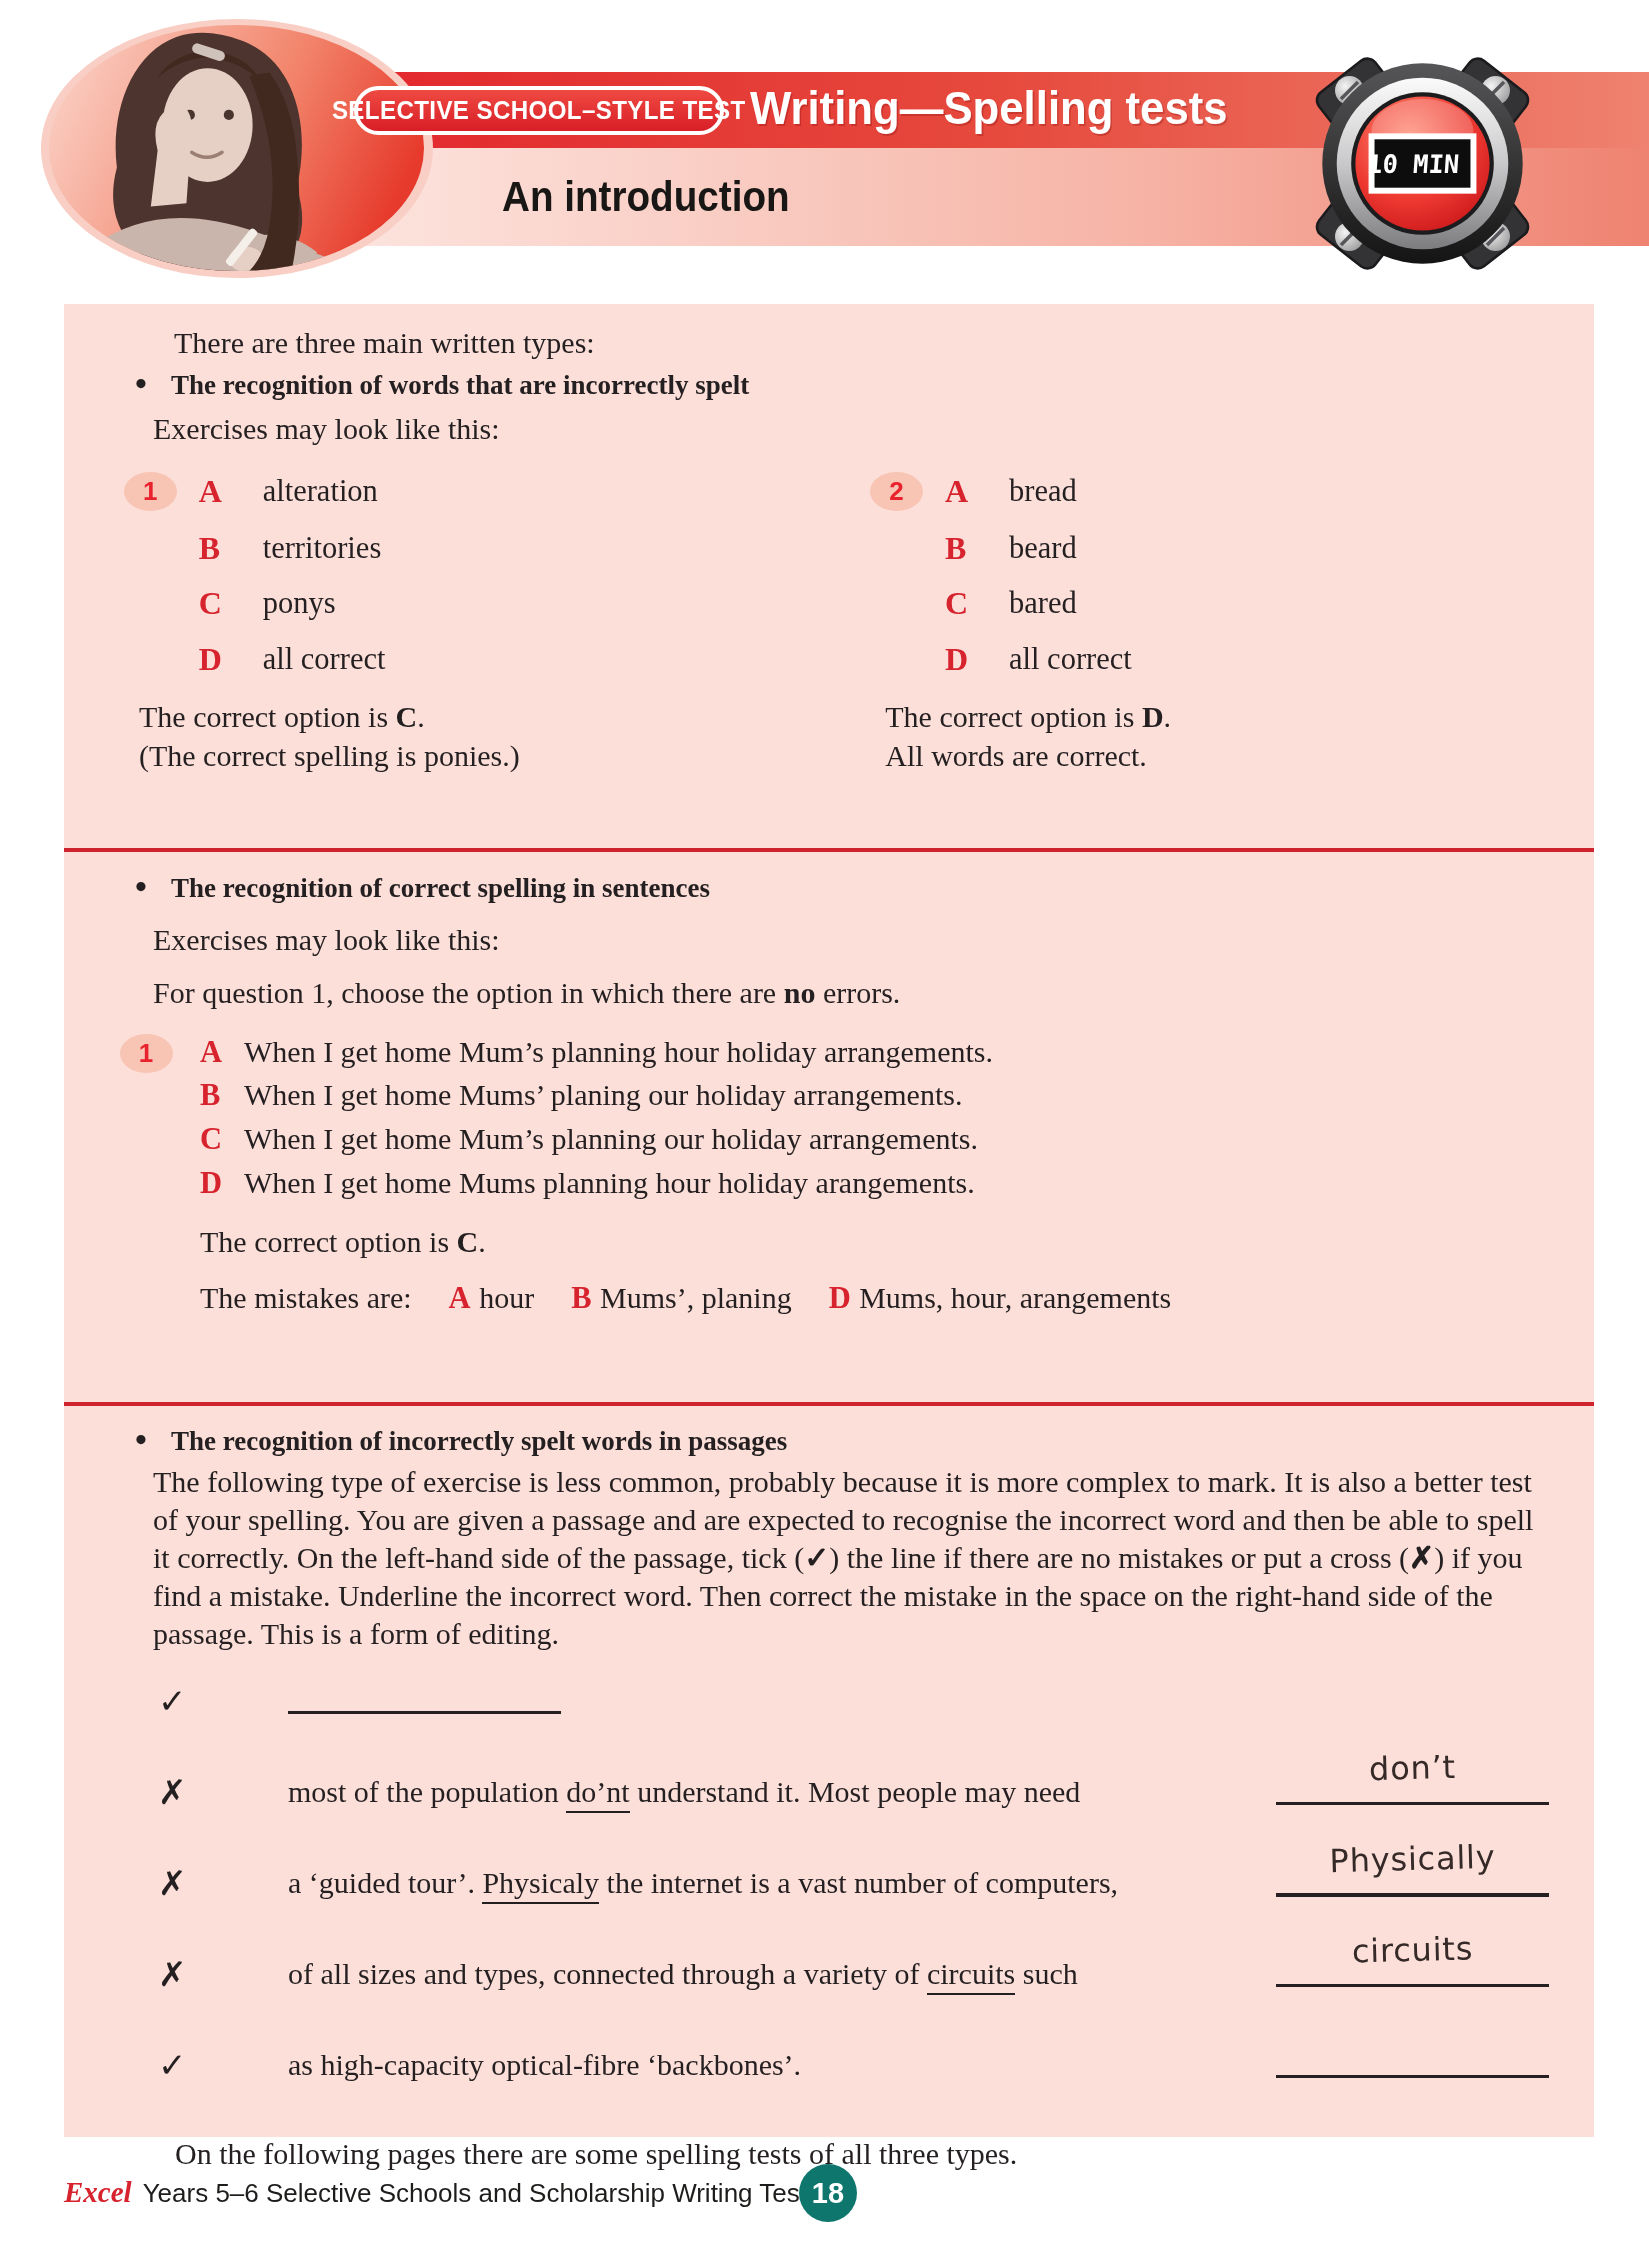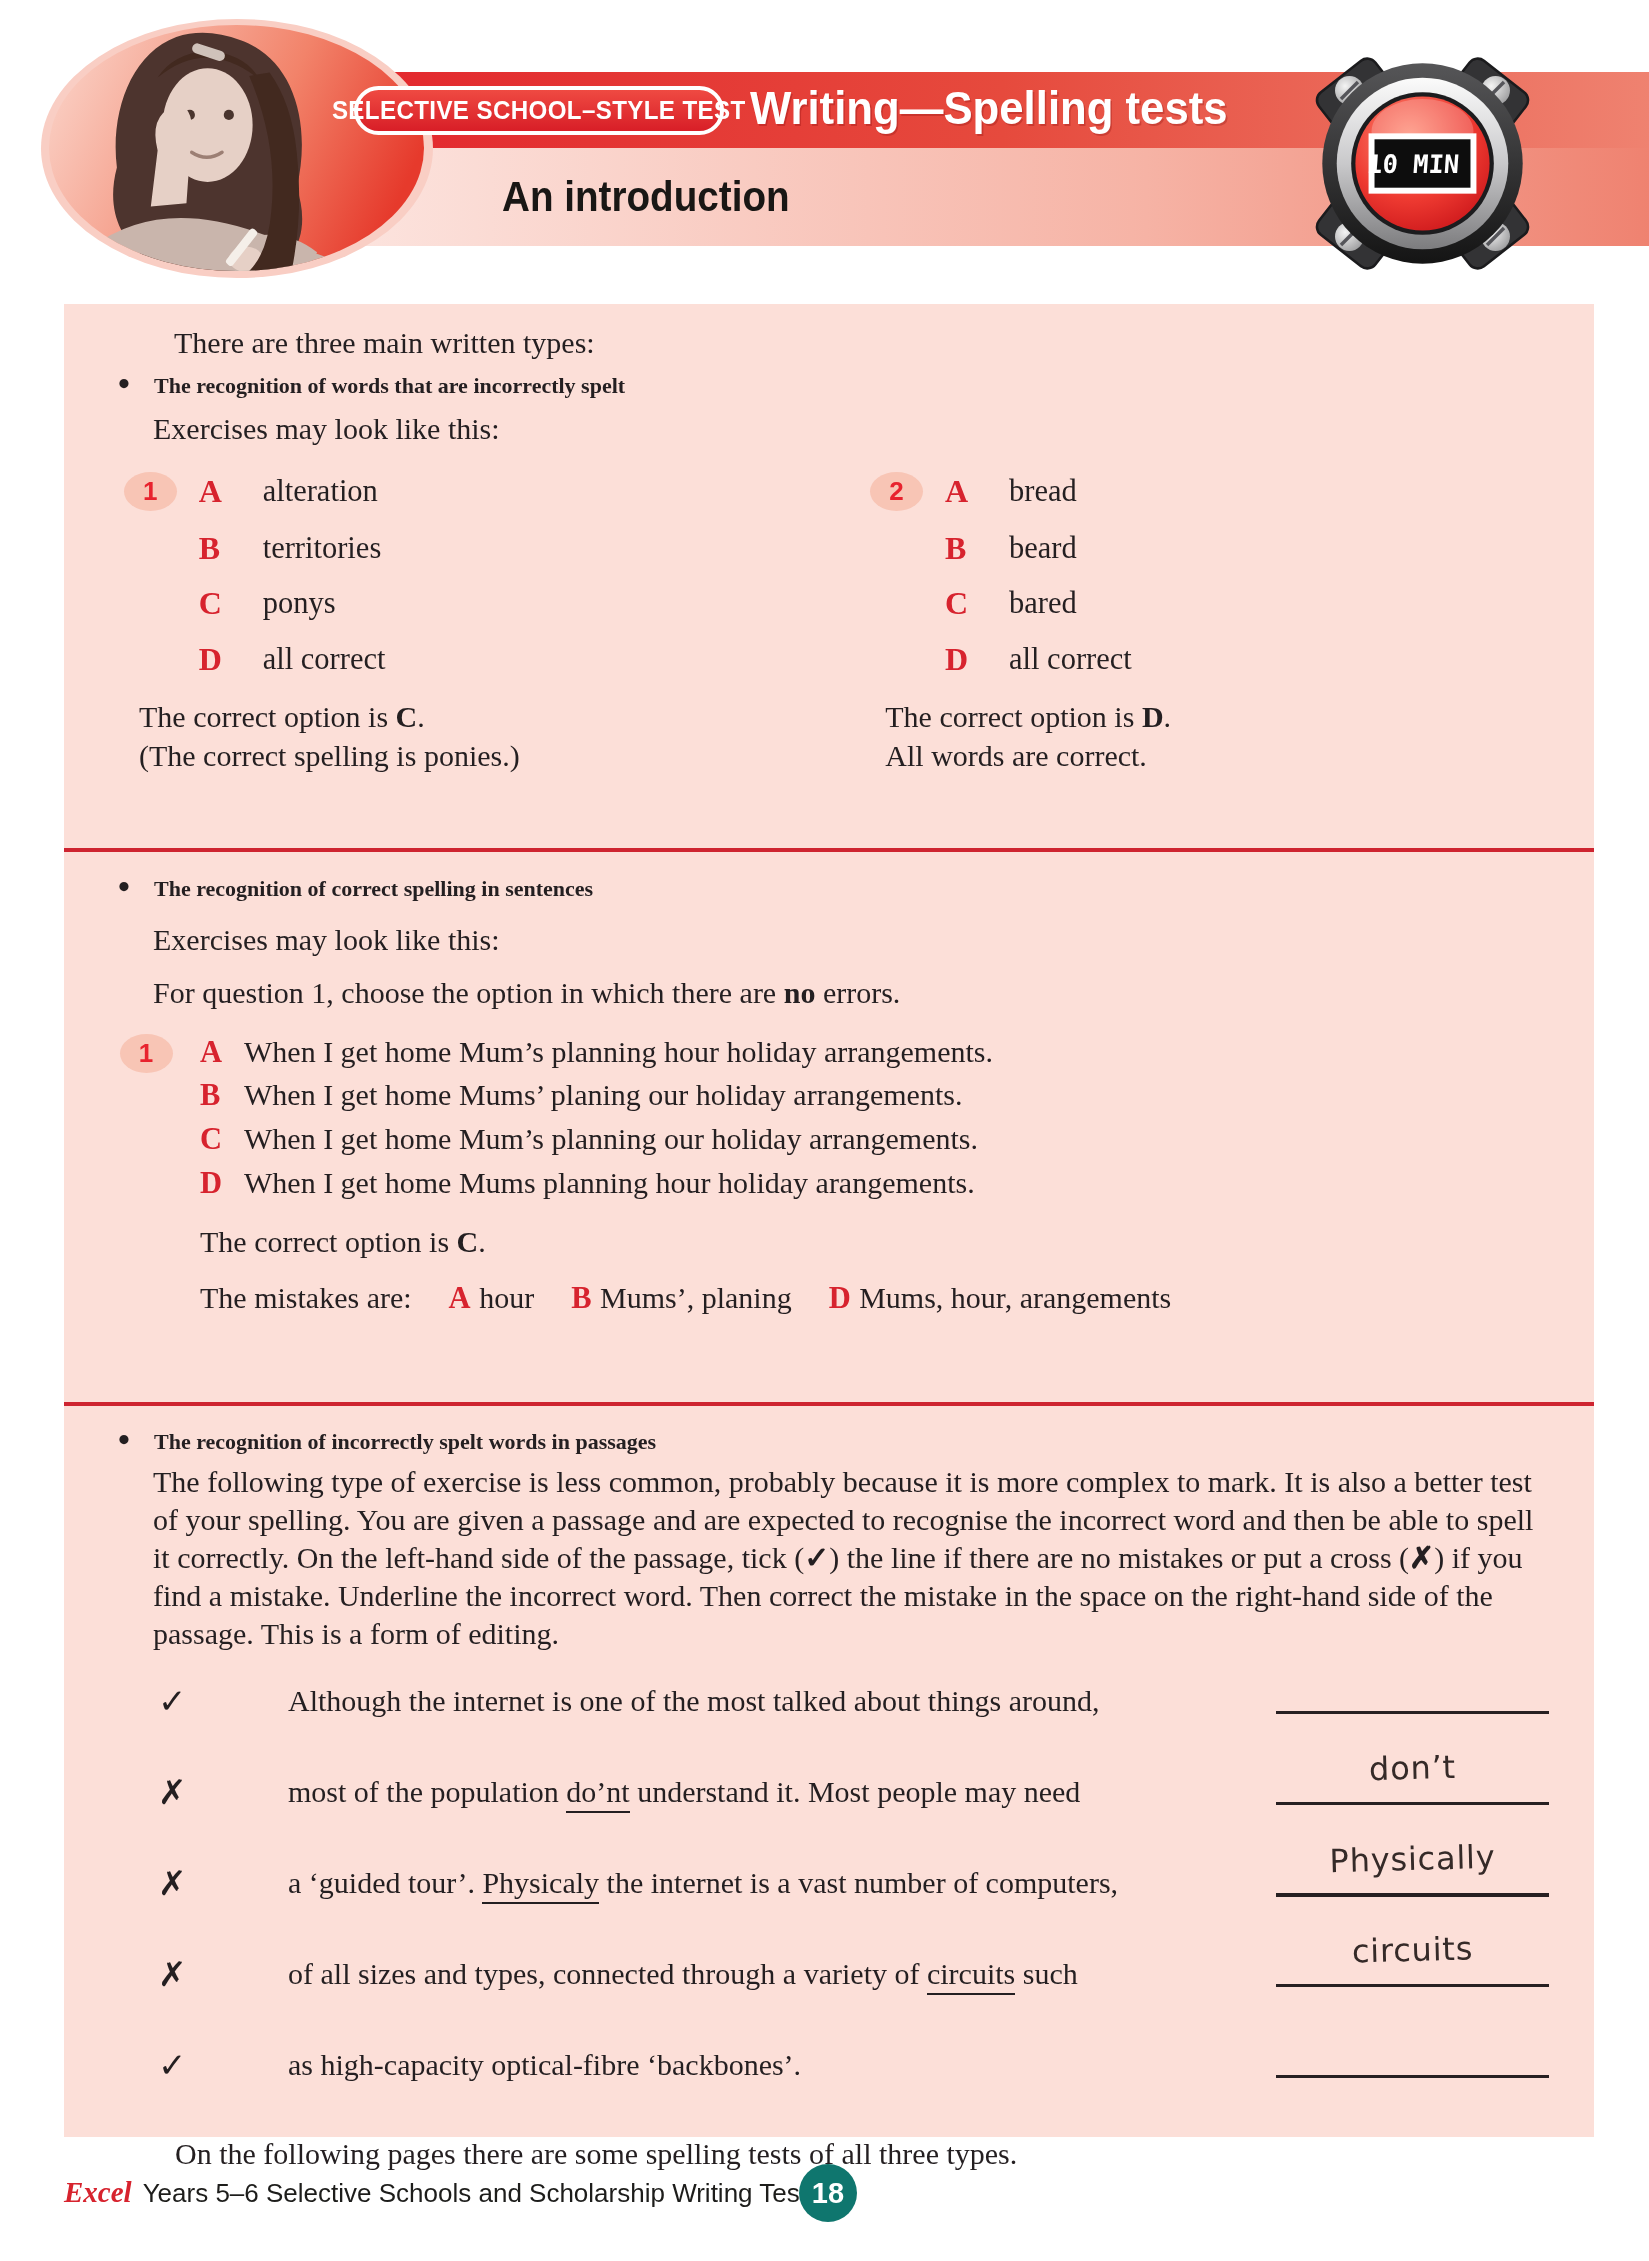--- a/index.html
+++ b/index.html
@@ -30,21 +30,21 @@
 
   
   .panel{position:absolute;left:64px;top:304px;width:1530px;height:1833px;background:#fcdfd8;z-index:2;}
   .divider{position:absolute;left:0;width:100%;height:4.2px;background:#ce2430;}
   .div1{top:544px;} .div2{top:1098px;}
   .body-text{font-size:30px;line-height:38px;color:#241f21;}
   .bold{font-weight:bold;}
   .intro{position:absolute;left:110px;top:20.3px;}
   .section{position:absolute;left:47px;right:51px;}
   .s1{top:63px;} .s2{top:566px;} .s3{top:1119px;}
-  .sec-head{font-size:22px;line-height:37px;font-weight:bold;margin-left:43px;position:relative;}
+  .sec-head{font-size:27px;line-height:37px;font-weight:bold;margin-left:60px;position:relative;}
   .sec-head::before{content:"\2022";position:absolute;left:-36px;top:-1.7px;font-size:34px;}
   .lead{margin-left:42px;margin-top:6px;}
   .instr{margin-left:42px;margin-top:14.4px;}
   .para{margin-left:42px;margin-top:3.4px;width:1340px;}
   .para3{margin-left:42px;margin-top:3.4px;width:1403px;}
 
   
   .qwrap{position:relative;height:297px;margin-top:24px;}
   .q{position:absolute;top:0;width:712px;}
   .q1{left:12.7px;} .q2{left:759px;}
@@ -283,21 +283,20 @@
     <div class="divider div2"></div>
 
     <div class="section s3">
       <div class="sec-head">The recognition of incorrectly spelt words in passages</div>
       <div class="para3 body-text"><span>The following type of exercise is less common, probably because it is more complex to mark. It is also a better test of your spelling. You are given a passage and are expected to recognise the incorrect word and then be able to spell it correctly. On the left-hand side of the passage, tick (</span><span class="bold">✓</span><span>) the line if there are no mistakes or put a cross (</span><span class="bold">✗</span><span>) if you find a mistake. Underline the incorrect word. Then correct the mistake in the space on the right-hand side of the passage. This is a form of editing.</span></div>
 
       <div class="prows">
 
         <div class="prow">
           <span class="mark">✓</span>
-          <span class="ptext"><span>Although the internet is one of the most talked about things around,</span><span class="uw"></span><span></span></span>
           <span class="ansline">
               <span class="hand"></span>
               <span class="rule"></span>
             </span>
         </div>
 
         <div class="prow">
           <span class="mark">✗</span>
           <span class="ptext"><span>most of the population </span><span class="uw">do’nt</span><span> understand it. Most people may need</span></span>
           <span class="ansline">

